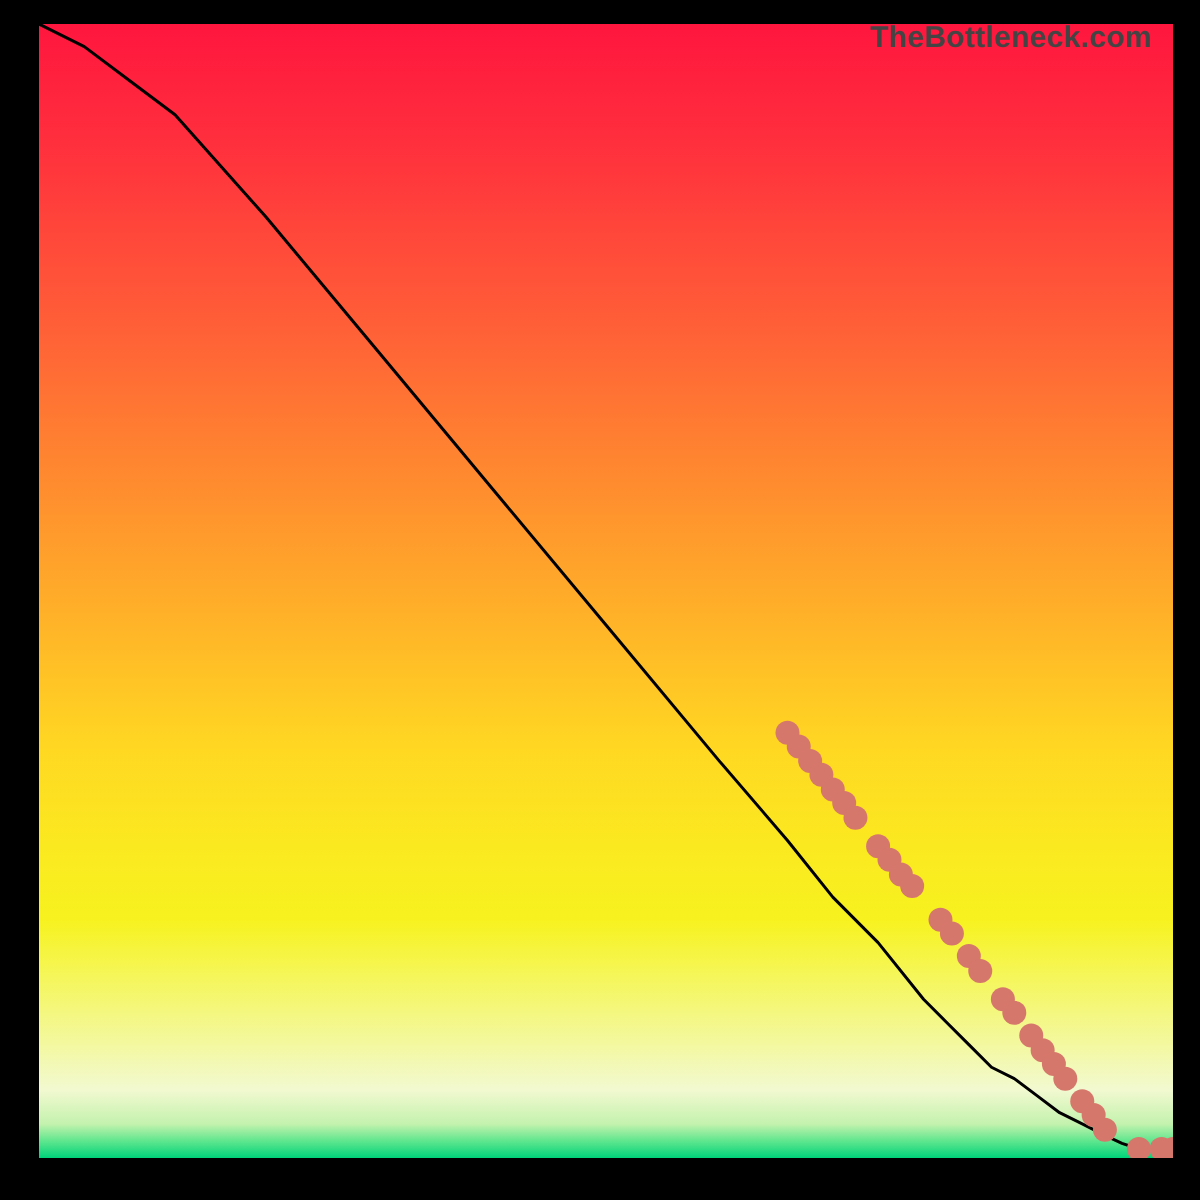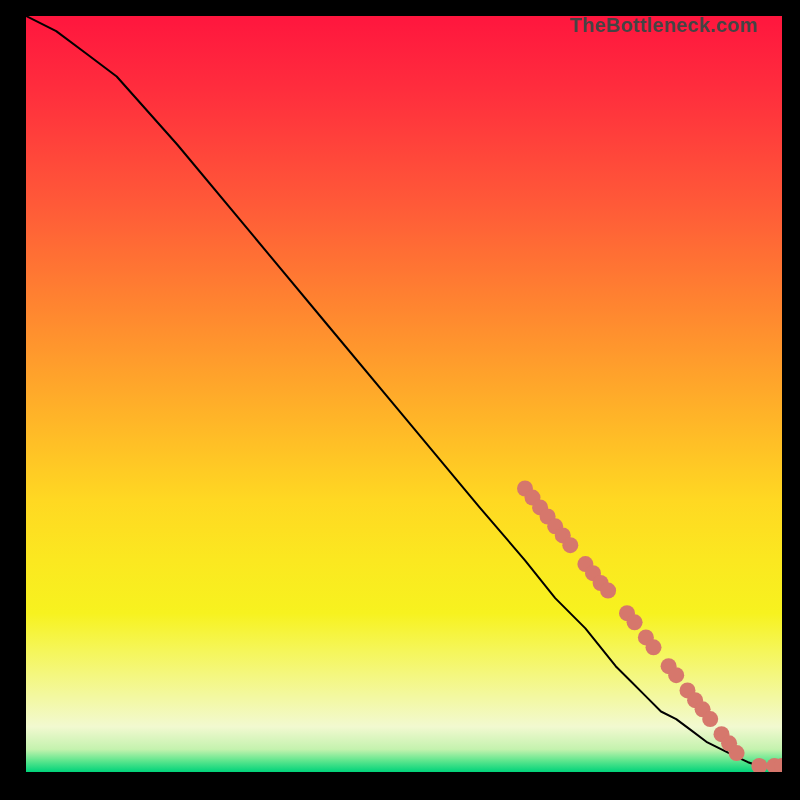--- a/index.html
+++ b/index.html
@@ -38,21 +38,21 @@
       #f3f8a0 90%,
       #f2f9d0 94%,
       #c4f2ae 97%,
       #5fe68e 98.5%,
       #00d37a 100%
     );
   }
   .watermark {
     position: absolute;
     top: -2px;
-    right: 24px;
+    right: 14px;
     font-size: 20px;
     font-weight: bold;
     color: #444;
     letter-spacing: 0.2px;
     pointer-events: none;
   }
   svg.curve {
     position: absolute;
     left: 0;
     top: 0;

